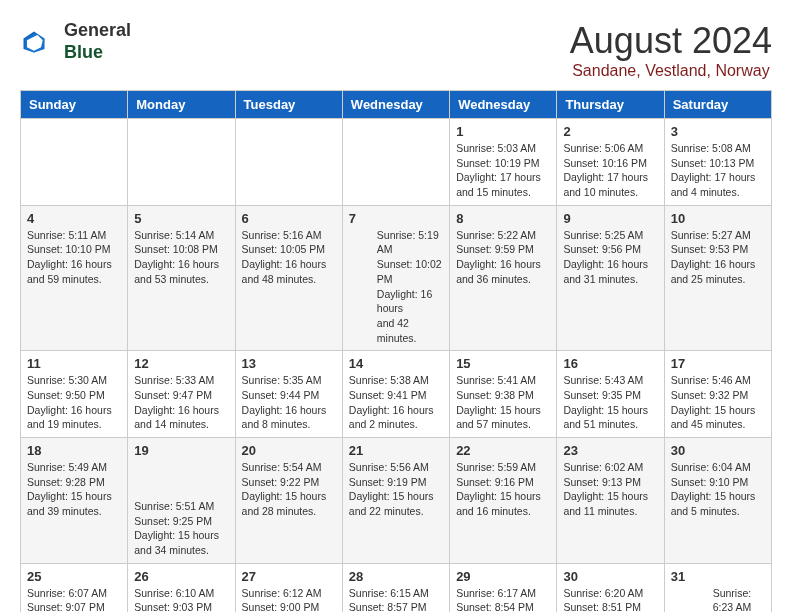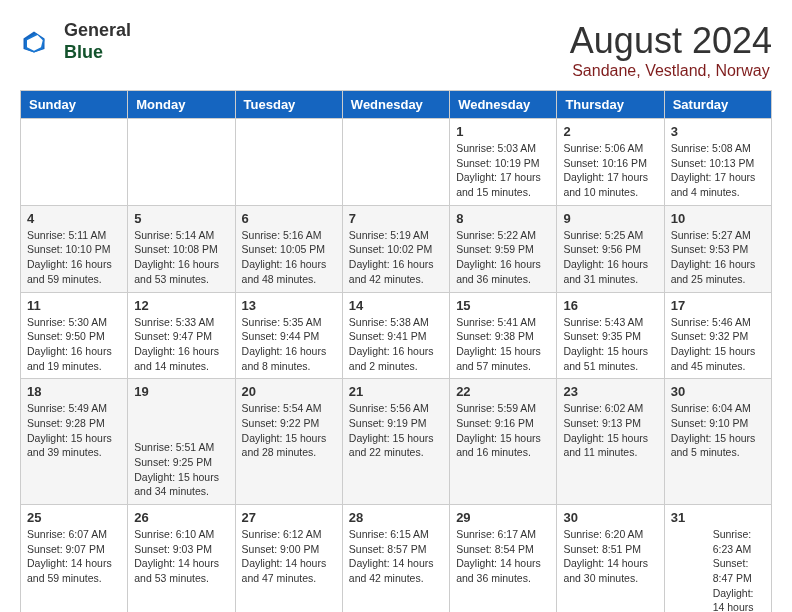--- a/index.html
+++ b/index.html
@@ -165,21 +165,21 @@
         </td>
         <td>
           <span class="day-num">6</span>
           <div class="cell-content" style="white-space: pre-line;">Sunrise: 5:16 AM
 Sunset: 10:05 PM
 Daylight: 16 hours
 and 48 minutes.</div>
         </td>
         <td>
           <span class="day-num">7</span>
-          <div class="cell-content" style="white-space: pre-line;">Sunrise: 5:19 AM
+          <div class="cell-content" style="white-space: pre-line; margin-left: 28px;">Sunrise: 5:19 AM
 Sunset: 10:02 PM
 Daylight: 16 hours
 and 42 minutes.</div>
         </td>
         <td>
           <span class="day-num">8</span>
           <div class="cell-content" style="white-space: pre-line;">Sunrise: 5:22 AM
 Sunset: 9:59 PM
 Daylight: 16 hours
 and 36 minutes.</div>

